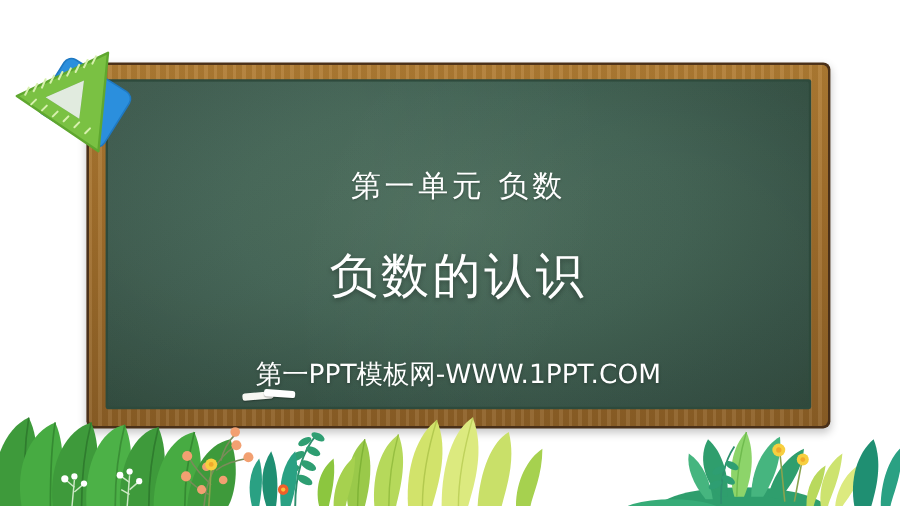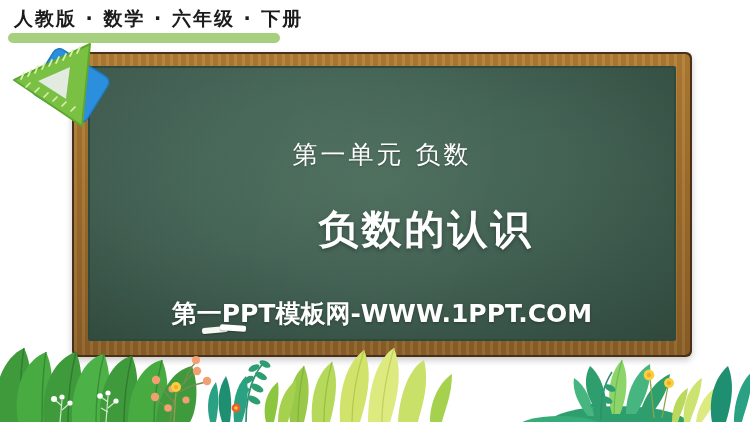--- a/index.html
+++ b/index.html
@@ -33,47 +33,43 @@
   #board-green::after{content:"";position:absolute;inset:0;
      background:
        radial-gradient(circle at 18% 25%,rgba(255,255,255,.045) 0 22%,transparent 60%),
        radial-gradient(circle at 78% 70%,rgba(255,255,255,.035) 0 25%,transparent 62%),
        linear-gradient(160deg,rgba(255,255,255,.03),rgba(0,0,0,.10));}
 
   .board-text{position:absolute;width:100%;text-align:center;color:#fff;z-index:3;
      font-family:"DejaVu Sans","Liberation Sans",sans-serif;margin-top:14px;}
   #unit-label{top:56px;font-size:25px;letter-spacing:3px;font-weight:500;
      text-shadow:0 1px 2px rgba(0,0,0,.28);}
-  #main-title{top:120px;font-size:40px;font-weight:700;letter-spacing:3px;
-     text-shadow:0 2px 4px rgba(0,0,0,.32);padding-left:44px;}
-  #watermark{top:215px;font-size:25px;font-weight:700;letter-spacing:0px;
+  #main-title{top:120px;font-size:40px;font-weight:400;letter-spacing:3px;
+     text-shadow:0 2px 4px rgba(0,0,0,.32);}
+  #watermark{top:215px;font-size:22px;font-weight:400;letter-spacing:0px;
      text-shadow:0 1px 3px rgba(0,0,0,.30);text-align:center;}
 
   
   #chalk{position:absolute;left:112px;bottom:6px;width:44px;height:8px;z-index:4;}
   #chalk .c1{position:absolute;left:0;top:2px;width:26px;height:6px;background:#f7f7f2;
      border-radius:2px;transform:rotate(-5deg);box-shadow:0 1px 1px rgba(0,0,0,.25);}
   #chalk .c2{position:absolute;left:18px;top:0px;width:26px;height:6px;background:#ffffff;
      border-radius:2px;transform:rotate(4deg);box-shadow:0 1px 1px rgba(0,0,0,.25);}
 
   
   #rulers{position:absolute;left:8px;top:40px;width:110px;height:92px;z-index:6;}
 
   
   #foliage{position:absolute;left:0;bottom:0;width:750px;height:80px;z-index:5;}
 </style>
 </head>
 <body>
 
 <div id="stage">
 
-  <div id="header">
-    <div id="header-text">人教版 · 数学 · 六年级 · 下册</div>
-    <div id="header-bar"></div>
-  </div>
 
   <div id="board-outer">
     <div id="board-frame"></div>
     <div id="board-inner-shadow"></div>
     <div id="board-green">
 
       <div class="board-text" id="unit-label">第一单元  负数</div>
 
       <div class="board-text" id="main-title">负数的认识</div>
 

